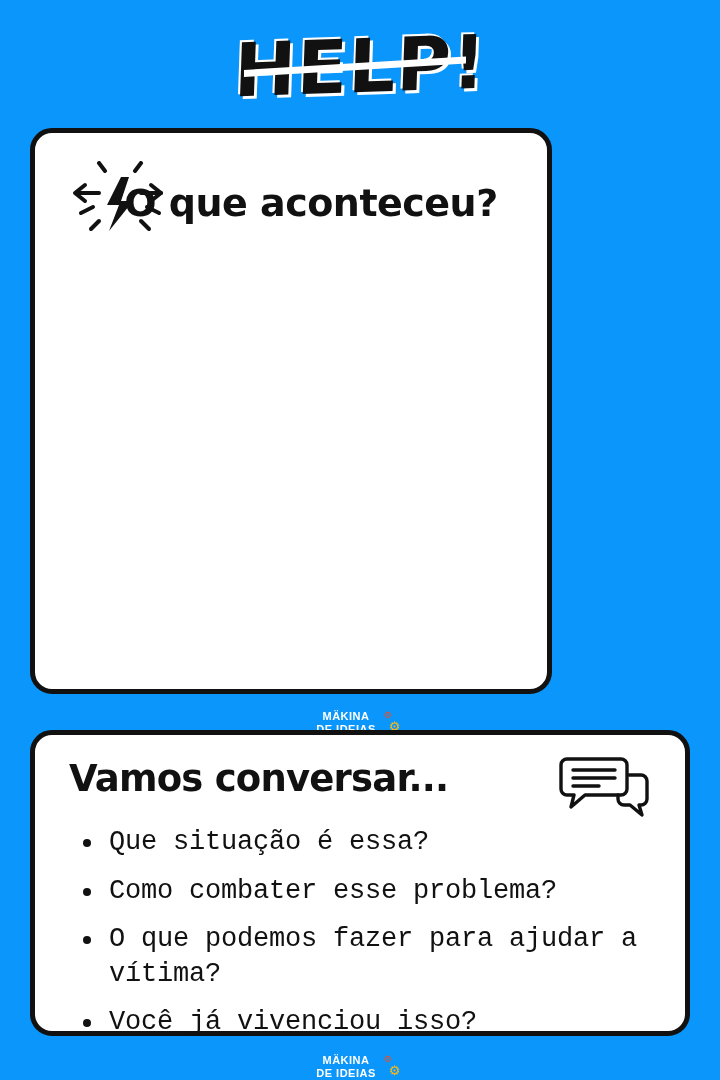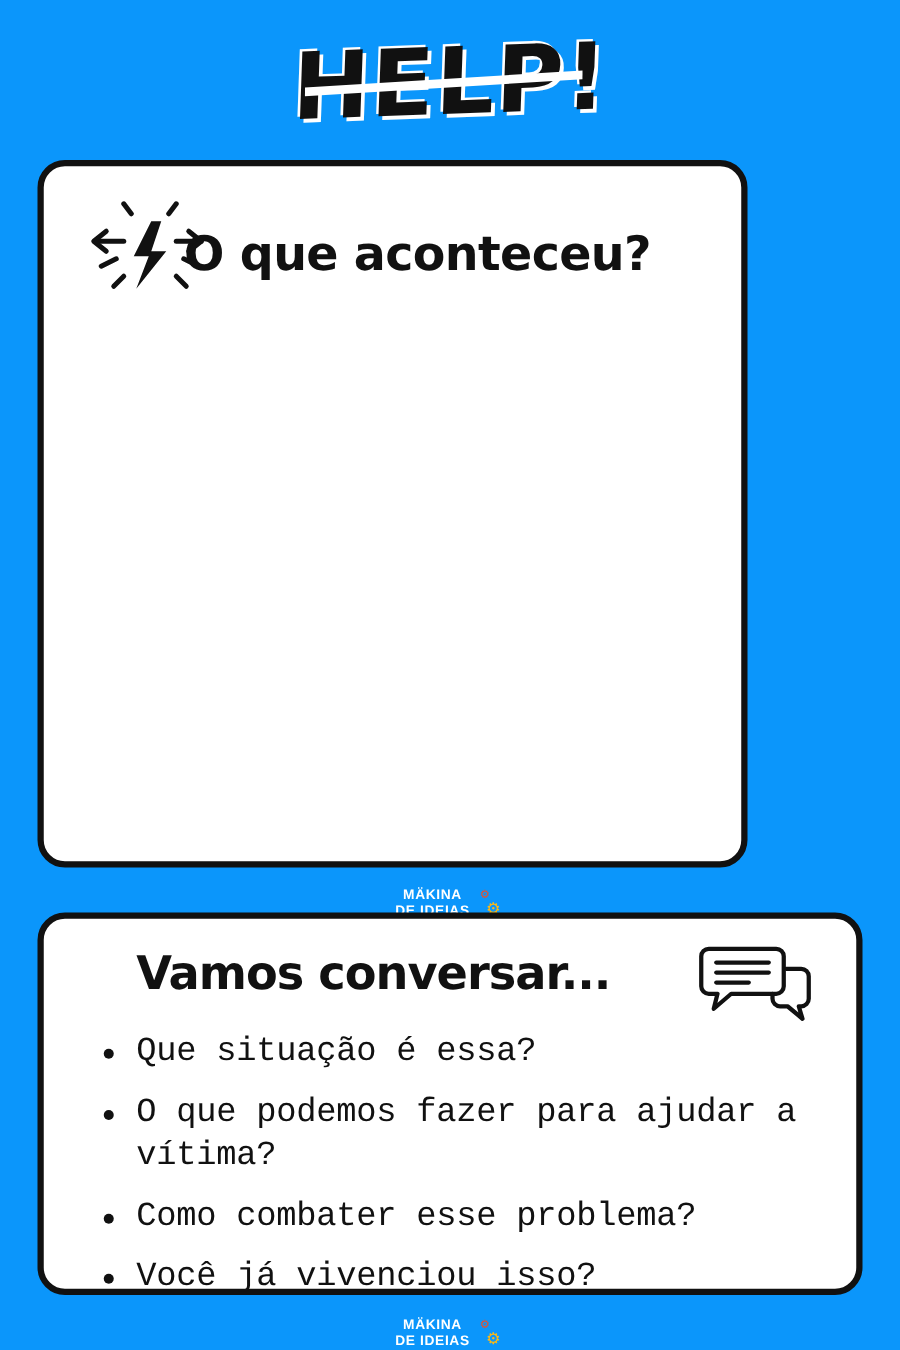--- a/index.html
+++ b/index.html
@@ -60,21 +60,21 @@
     position: absolute;
     background: #ffffff;
     border: 5px solid #111111;
     border-radius: 22px;
     box-sizing: border-box;
   }
 
   .card-top {
     top: 128px;
     left: 30px;
-    width: 568px;
+    width: 522px;
     height: 566px;
     padding: 22px 30px 20px 30px;
   }
 
   .card-bottom {
     top: 730px;
     left: 30px;
     width: 660px;
     height: 306px;
     padding: 18px 26px 16px 26px;
@@ -116,21 +116,20 @@
     text-justify: inter-word;
     letter-spacing: -0.2px;
   }
 
   
   .bottom-header {
     display: flex;
     align-items: flex-start;
     justify-content: space-between;
     height: 64px;
-    margin-left: 40px;
   }
   .subhead {
     font-family: "DejaVu Sans", sans-serif;
     font-weight: bold;
     font-size: 37px;
     color: #111111;
     margin: 4px 0 0 8px;
     letter-spacing: -0.8px;
   }
   .chat-icon {
@@ -257,22 +256,22 @@
           <path d="M14,17 H56"></path>
           <path d="M14,25 H56"></path>
           <path d="M14,33 H40"></path>
           <path d="M70,22 h12 a6,6 0 0 1 6,6 V46 a6,6 0 0 1 -6,6 h-2 l3,10 l-12,-10 h-6 a6,6 0 0 1 -6,-6 v-4"></path>
         </svg>
       </span>
     </div>
 
     <ul class="questions">
       <li>Que situação é essa?</li>
+      <li>Como combater esse problema?</li>
       <li>O que podemos fazer para ajudar a vítima?</li>
-      <li>Como combater esse problema?</li>
       <li>Você já vivenciou isso?</li>
     </ul>
   </div>
 
   <div class="watermark wm-2">
     <div class="wm-text">
       <div>MÄKINA</div>
       <div>DE IDEIAS</div>
     </div>
     <div class="wm-gears">

